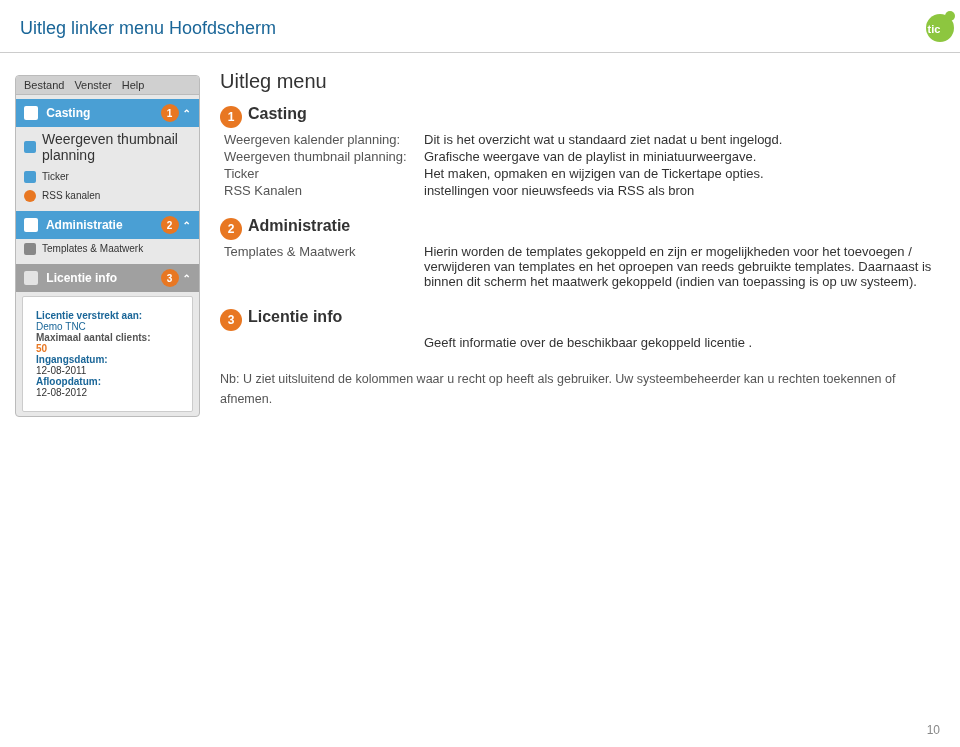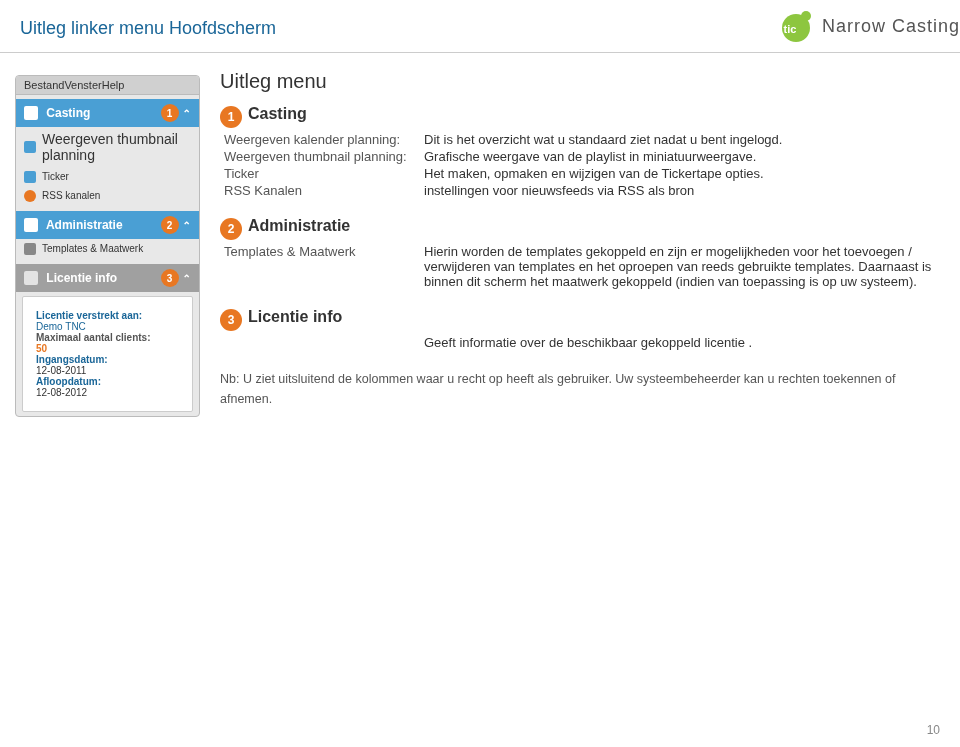--- a/index.html
+++ b/index.html
@@ -60,20 +60,21 @@
       border: 1px solid #bbb;
       border-radius: 4px;
       overflow: hidden;
     }
     .menu-topbar {
       background: #d0d0d0;
       padding: 3px 8px;
       font-size: 11px;
       color: #333;
       display: flex;
+      gap: 10px;
       border-bottom: 1px solid #bbb;
     }
     .menu-section {
       background: #4a9fd4;
       color: white;
       padding: 5px 8px;
       font-size: 12px;
       font-weight: bold;
       display: flex;
       align-items: center;
@@ -277,21 +278,20 @@
   <div class="logo-tic">
 
     <svg width="48" height="40" viewBox="0 0 48 40">
 
       <ellipse cx="28" cy="22" rx="14" ry="14" fill="#8dc63f"></ellipse>
 
       <circle cx="38" cy="10" r="5" fill="#8dc63f"></circle>
 
       <text x="22" y="27" font-family="Arial" font-weight="bold" font-size="11" fill="white" text-anchor="middle">tic</text>
     </svg>
-    <span style="font-size:18px;color:#555;font-weight:300;letter-spacing:1px;">Narrow Casting</span>
   </div>
 </div>
 
 <div class="page-title">Uitleg linker menu Hoofdscherm</div>
 
 <div class="divider"></div>
 
 <div class="left-panel">
 
   <div class="menu-topbar">

